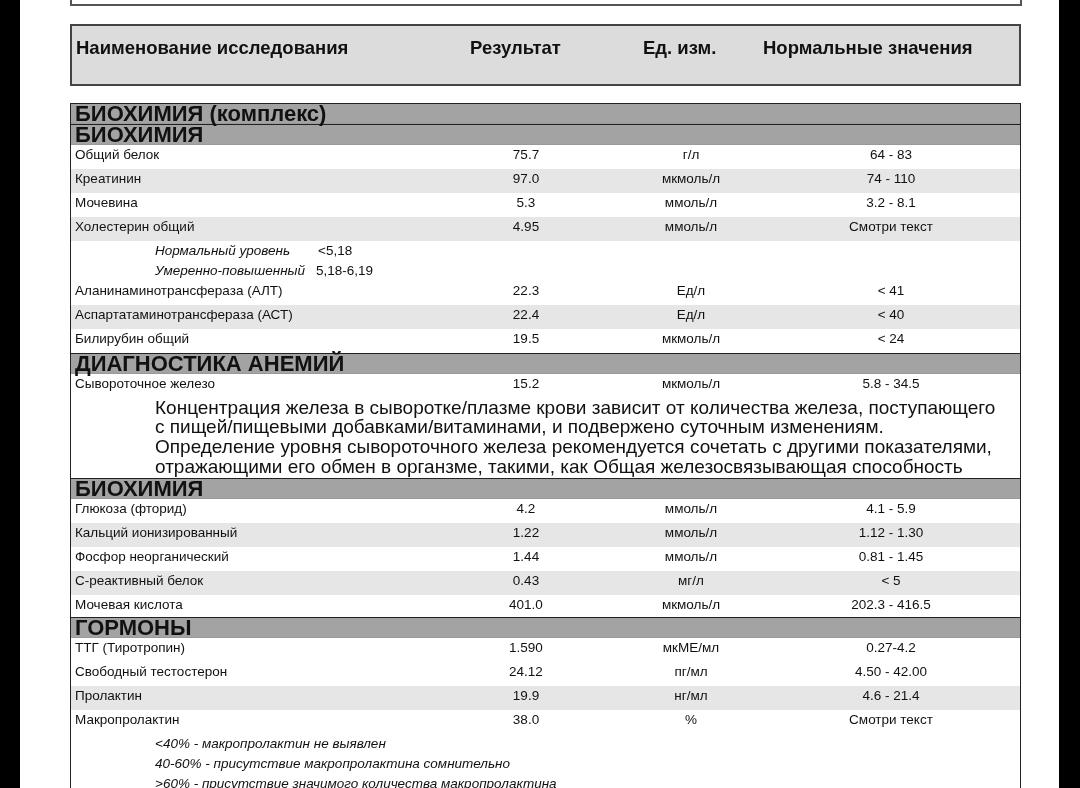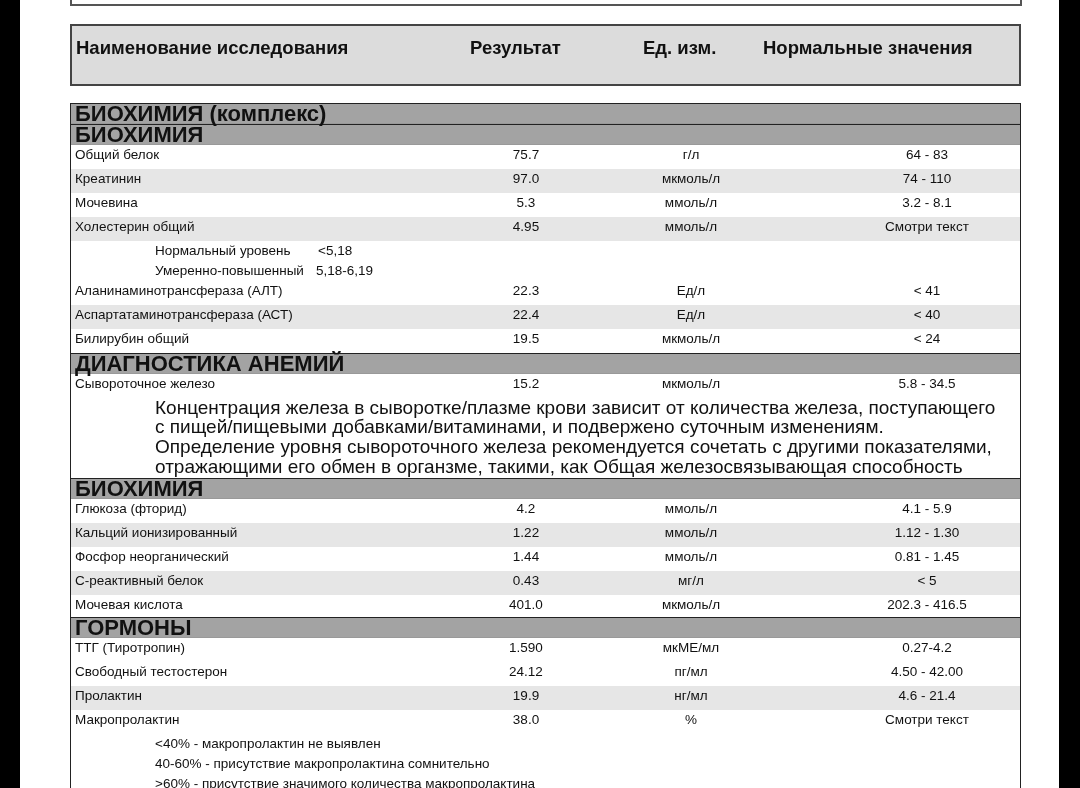--- a/index.html
+++ b/index.html
@@ -37,23 +37,23 @@
     height: 19px; line-height: 20px; background: #a3a3a3;
     font-weight: bold; font-size: 22px; padding-left: 4px;
     border-bottom: 1px solid #999;
   }
   .sec-title.sub { border-top: 1px solid #222; }
   .row { position: relative; height: 24px; font-size: 13.5px; line-height: 20px; }
   .row.shaded { background: #e6e6e6; }
   .row .c-name { position: absolute; left: 4px; white-space: nowrap; }
   .row .c-res { position: absolute; left: 395px; width: 120px; text-align: center; }
   .row .c-unit { position: absolute; left: 560px; width: 120px; text-align: center; }
-  .row .c-norm { position: absolute; left: 776px; width: 160px; text-align: center; }
+  .row .c-norm { position: absolute; left: 740px; width: 160px; text-align: center; }
   .note { position: relative; height: 19.8px; font-size: 13.5px; line-height: 20px; }
-  .note .n-label { position: absolute; left: 84px; white-space: nowrap; }
+  .note .n-label { position: absolute; left: 84px; white-space: nowrap; font-style: italic; }
   .note .n-val { position: absolute; white-space: nowrap; }
   .para { padding-left: 84px; padding-right: 20px; font-size: 19px; line-height: 19.8px; }
 </style>
 </head>
 <body>
 
 <div class="page">
   <div class="top-box"></div>
 
   <div class="header-box">

